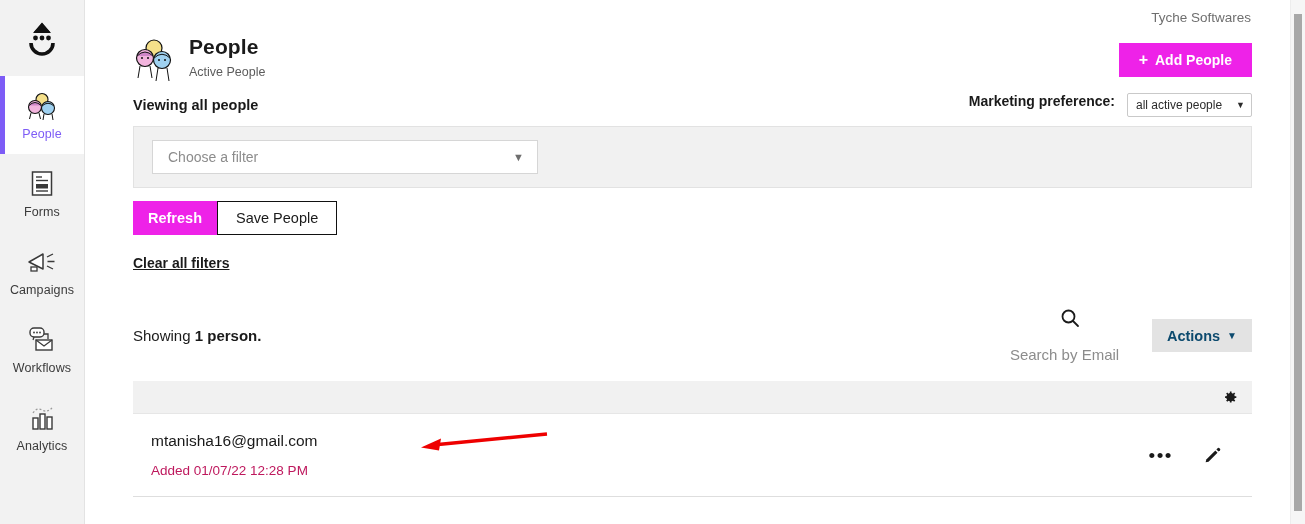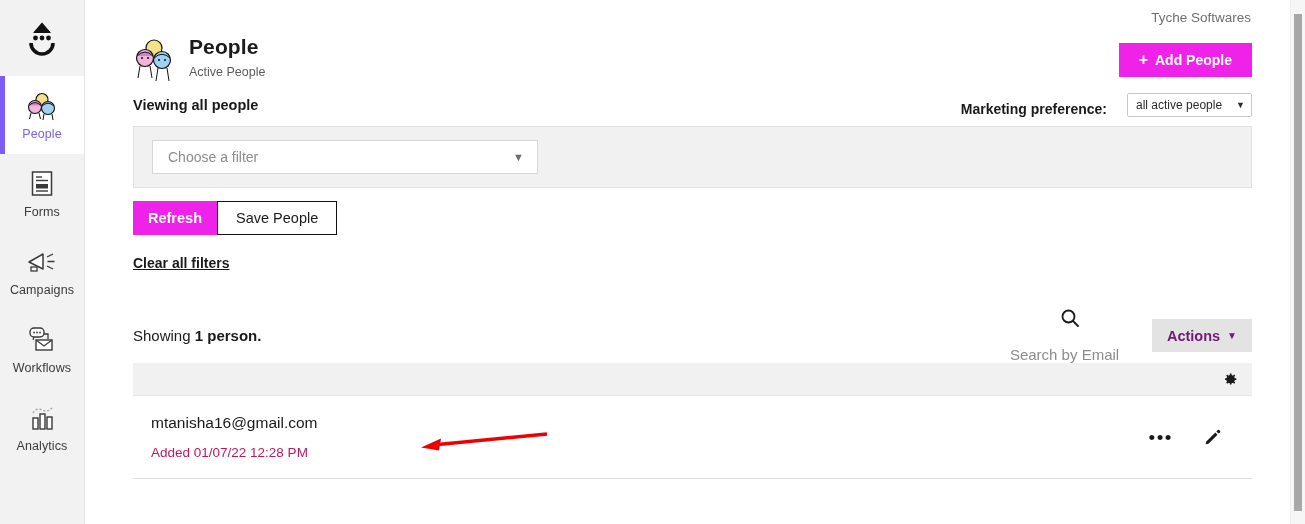--- a/index.html
+++ b/index.html
@@ -131,22 +131,22 @@
     justify-content: space-between;
     margin-top: 8px;
   }
   .viewing-label {
     font-size: 14.5px;
     font-weight: 700;
     color: #1a1a1a;
   }
   .pref-wrap {
     display: flex;
-    align-items: flex-end;
-    gap: 20px;
+    align-items: flex-start;
+    gap: 12px;
   }
   .pref-label {
     font-size: 14px;
     font-weight: 700;
     color: #1a1a1a;
   }
   .pref-select {
     border: 1px solid #c9c9c9;
     background: #ffffff;
     height: 24px;
@@ -255,30 +255,31 @@
     font-family: "Liberation Sans", sans-serif;
   }
   .search-input::placeholder { color: #8c8c8c; }
   .btn-actions {
     background: #e3e3e3;
     border: none;
     height: 33px;
     padding: 0 15px;
     font-size: 14.5px;
     font-weight: 700;
-    color: #701a75;
+    color: #0c4a6e;
     cursor: pointer;
     display: inline-flex;
     align-items: center;
     gap: 7px;
     font-family: "Liberation Sans", sans-serif;
   }
   .btn-actions .caret { font-size: 10px; }
 
   .table {
+    margin-top: 18px;
     border: 0;
   }
   .table-head {
     background: #f1f1f1;
     height: 33px;
     display: flex;
     align-items: center;
     justify-content: flex-end;
     padding-right: 14px;
     border-bottom: 1px solid #e6e6e6;

